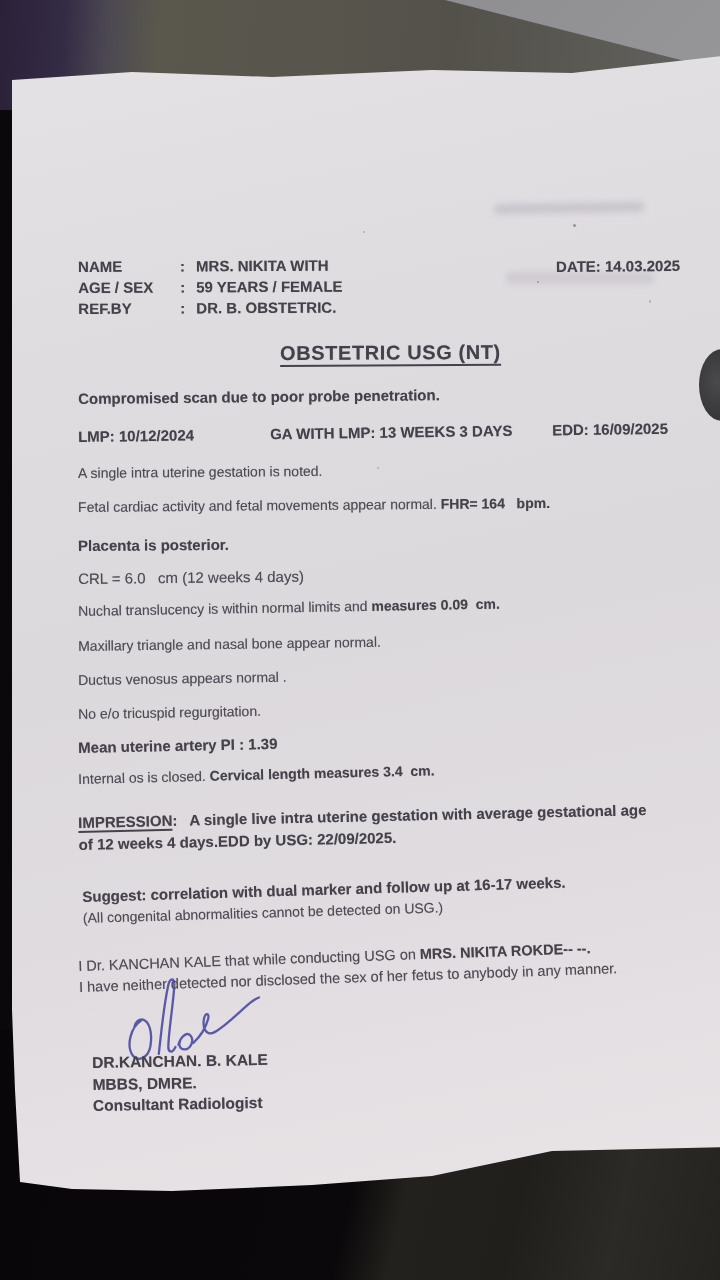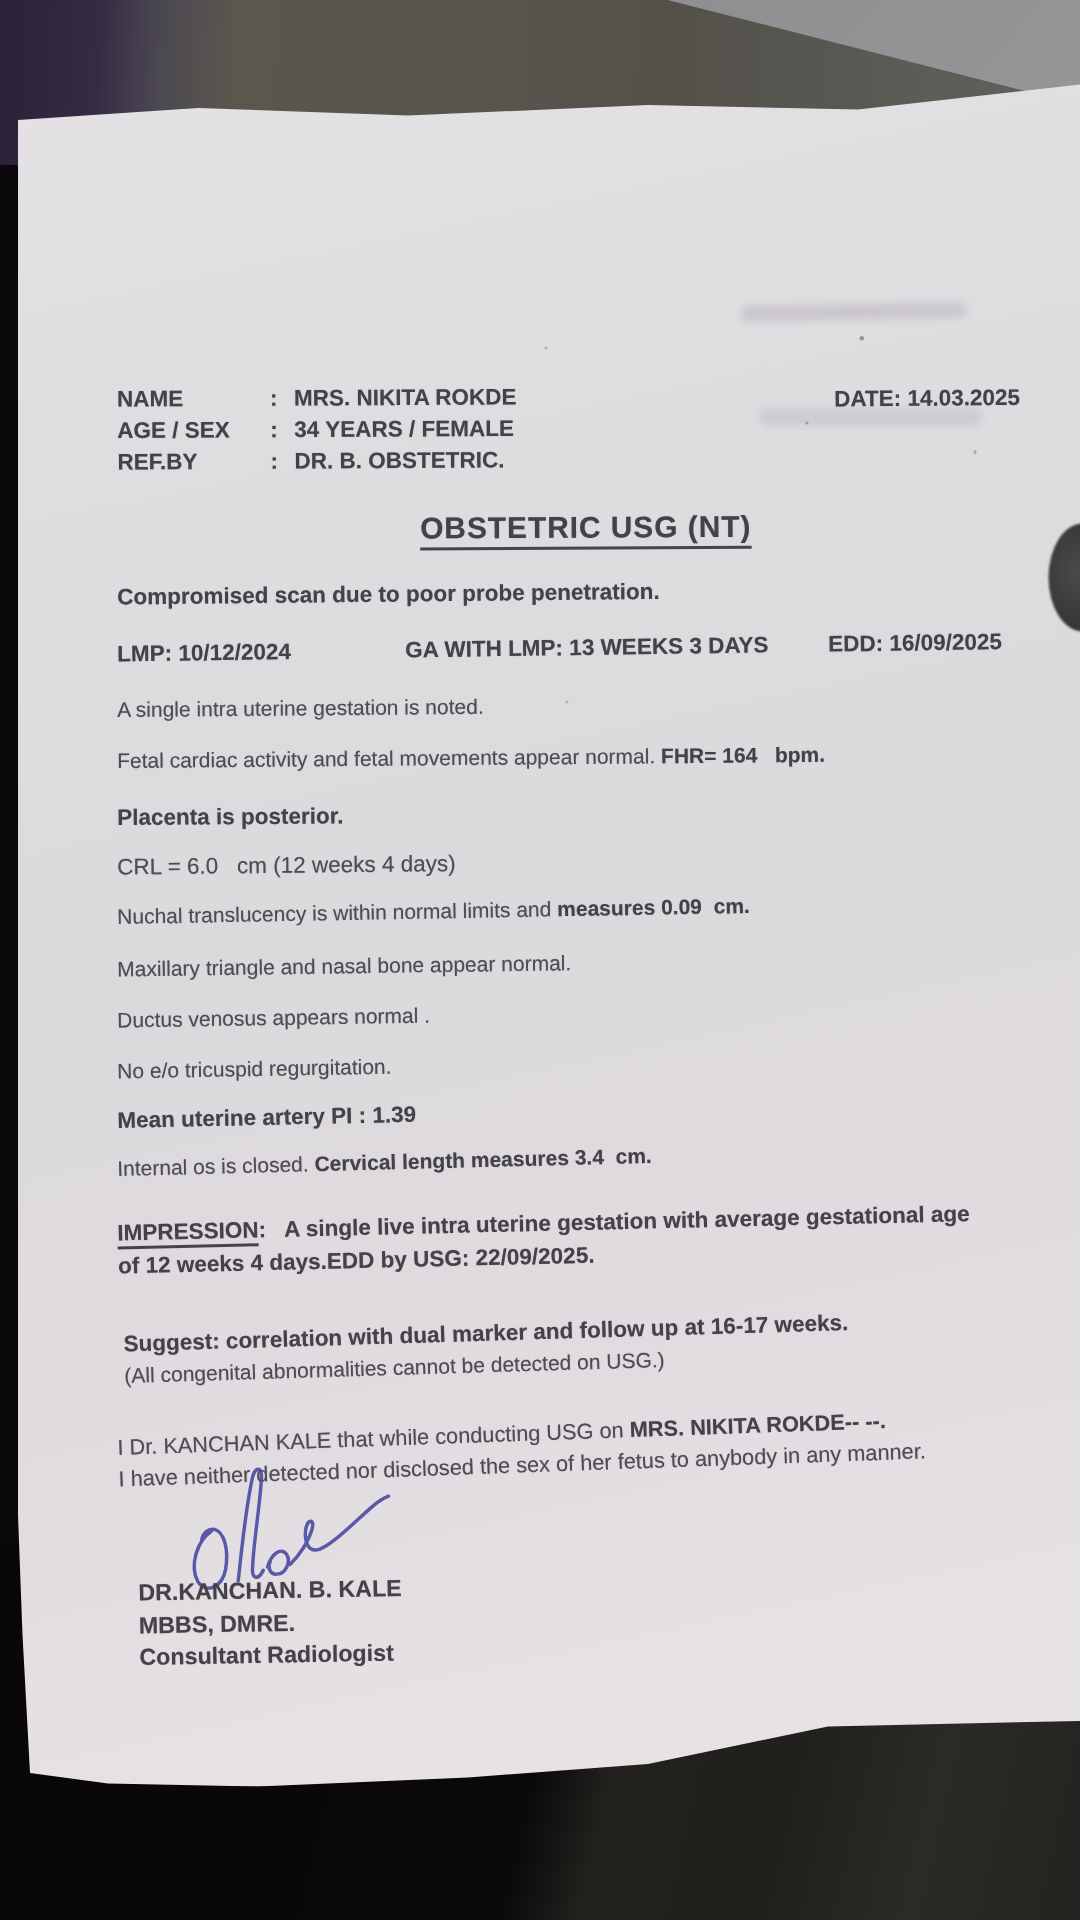--- a/index.html
+++ b/index.html
@@ -69,24 +69,24 @@
     <div class="speck" style="left:561px;top:224px;width:3px;height:3px;background:rgba(100,96,106,.6);"></div>
     <div class="speck" style="left:525px;top:281px;width:2px;height:2px;background:rgba(110,106,116,.55);"></div>
     <div class="speck" style="left:637px;top:300px;width:2px;height:3px;background:rgba(120,116,126,.45);"></div>
     <div class="speck" style="left:351px;top:231px;width:2px;height:2px;background:rgba(110,106,116,.4);"></div>
     <div class="speck" style="left:365px;top:467px;width:2px;height:2px;background:rgba(110,106,116,.4);"></div>
 
     <div class="line hdr" style="left:66px;top:257px;transform:rotate(-0.3deg);">
       <div class="hdr-grid b">
         <span>NAME</span>
         <span>:</span>
-        <span>MRS. NIKITA ROKDE</span>
+        <span>MRS. NIKITA WITH</span>
         <span>AGE / SEX</span>
         <span>:</span>
-        <span>34 YEARS / FEMALE</span>
+        <span>59 YEARS / FEMALE</span>
         <span>REF.BY</span>
         <span>:</span>
         <span>DR. B. OBSTETRIC.</span>
       </div>
     </div>
     <div class="line hdr b" style="left:544px;top:258px;transform:rotate(-0.5deg);">DATE: 14.03.2025</div>
 
     <div class="line title-line b" style="left:268px;top:342px;transform:rotate(-0.3deg);">
       <span class="u-block">OBSTETRIC USG (NT)</span>
     </div>

